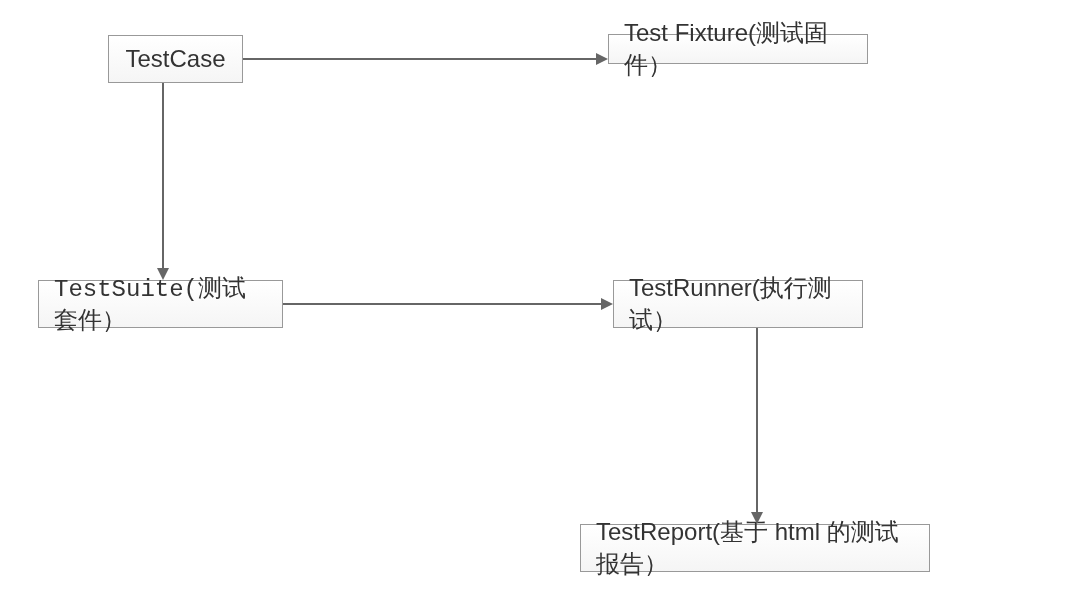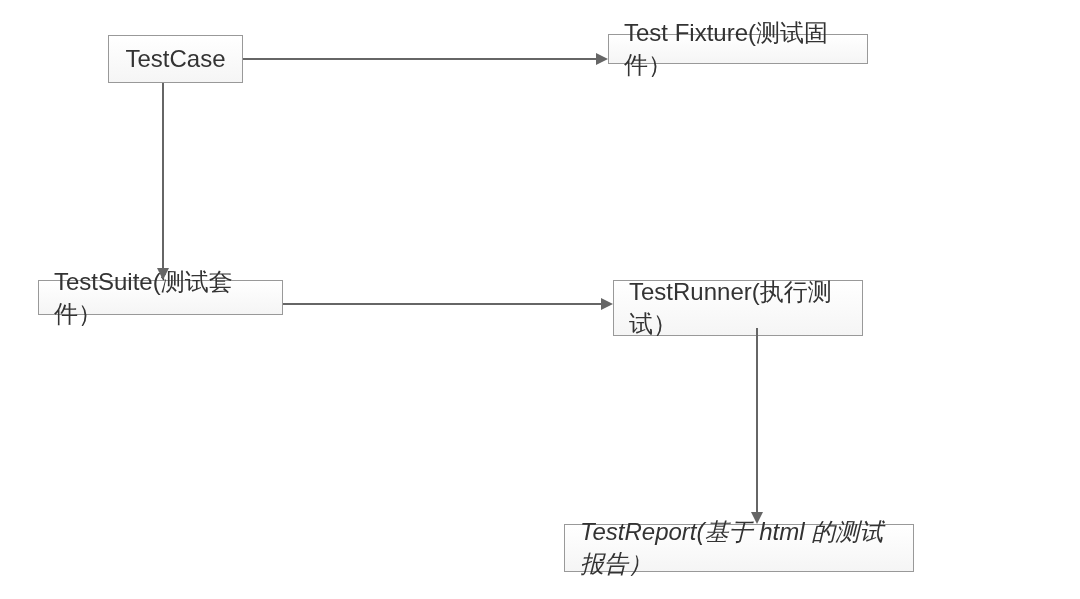--- a/index.html
+++ b/index.html
@@ -49,29 +49,29 @@
 <body>
 
 <div class="node" style="left:108px; top:35px; width:135px; height:48px;">
   <span>TestCase</span>
 </div>
 
 <div class="node" style="left:608px; top:34px; width:260px; height:30px;">
   <span>Test Fixture(测试固件）</span>
 </div>
 
-<div class="node" style="left:38px; top:280px; width:245px; height:35px;">
+<div class="node" style="left:38px; top:280px; width:245px; height:48px;font-family:Liberation Mono, monospace;">
   <span>TestSuite(测试套件）</span>
 </div>
 
-<div class="node" style="left:613px; top:280px; width:250px; height:56px;">
+<div class="node" style="left:613px; top:280px; width:250px; height:48px;">
   <span>TestRunner(执行测试）</span>
 </div>
 
-<div class="node" style="left:564px; top:524px; width:350px; height:48px;font-style:italic;">
+<div class="node" style="left:580px; top:524px; width:350px; height:48px;">
   <span>TestReport(基于 html 的测试报告）</span>
 </div>
 
 <div class="arrow-line" style="left:243px; top:58px; width:353px; height:2px;"></div>
 <div class="arrow-head arrow-right" style="left:596px; top:53px;"></div>
 
 <div class="arrow-line" style="left:162px; top:83px; width:2px; height:185px;"></div>
 <div class="arrow-head arrow-down" style="left:157px; top:268px;"></div>
 
 <div class="arrow-line" style="left:283px; top:303px; width:318px; height:2px;"></div>

